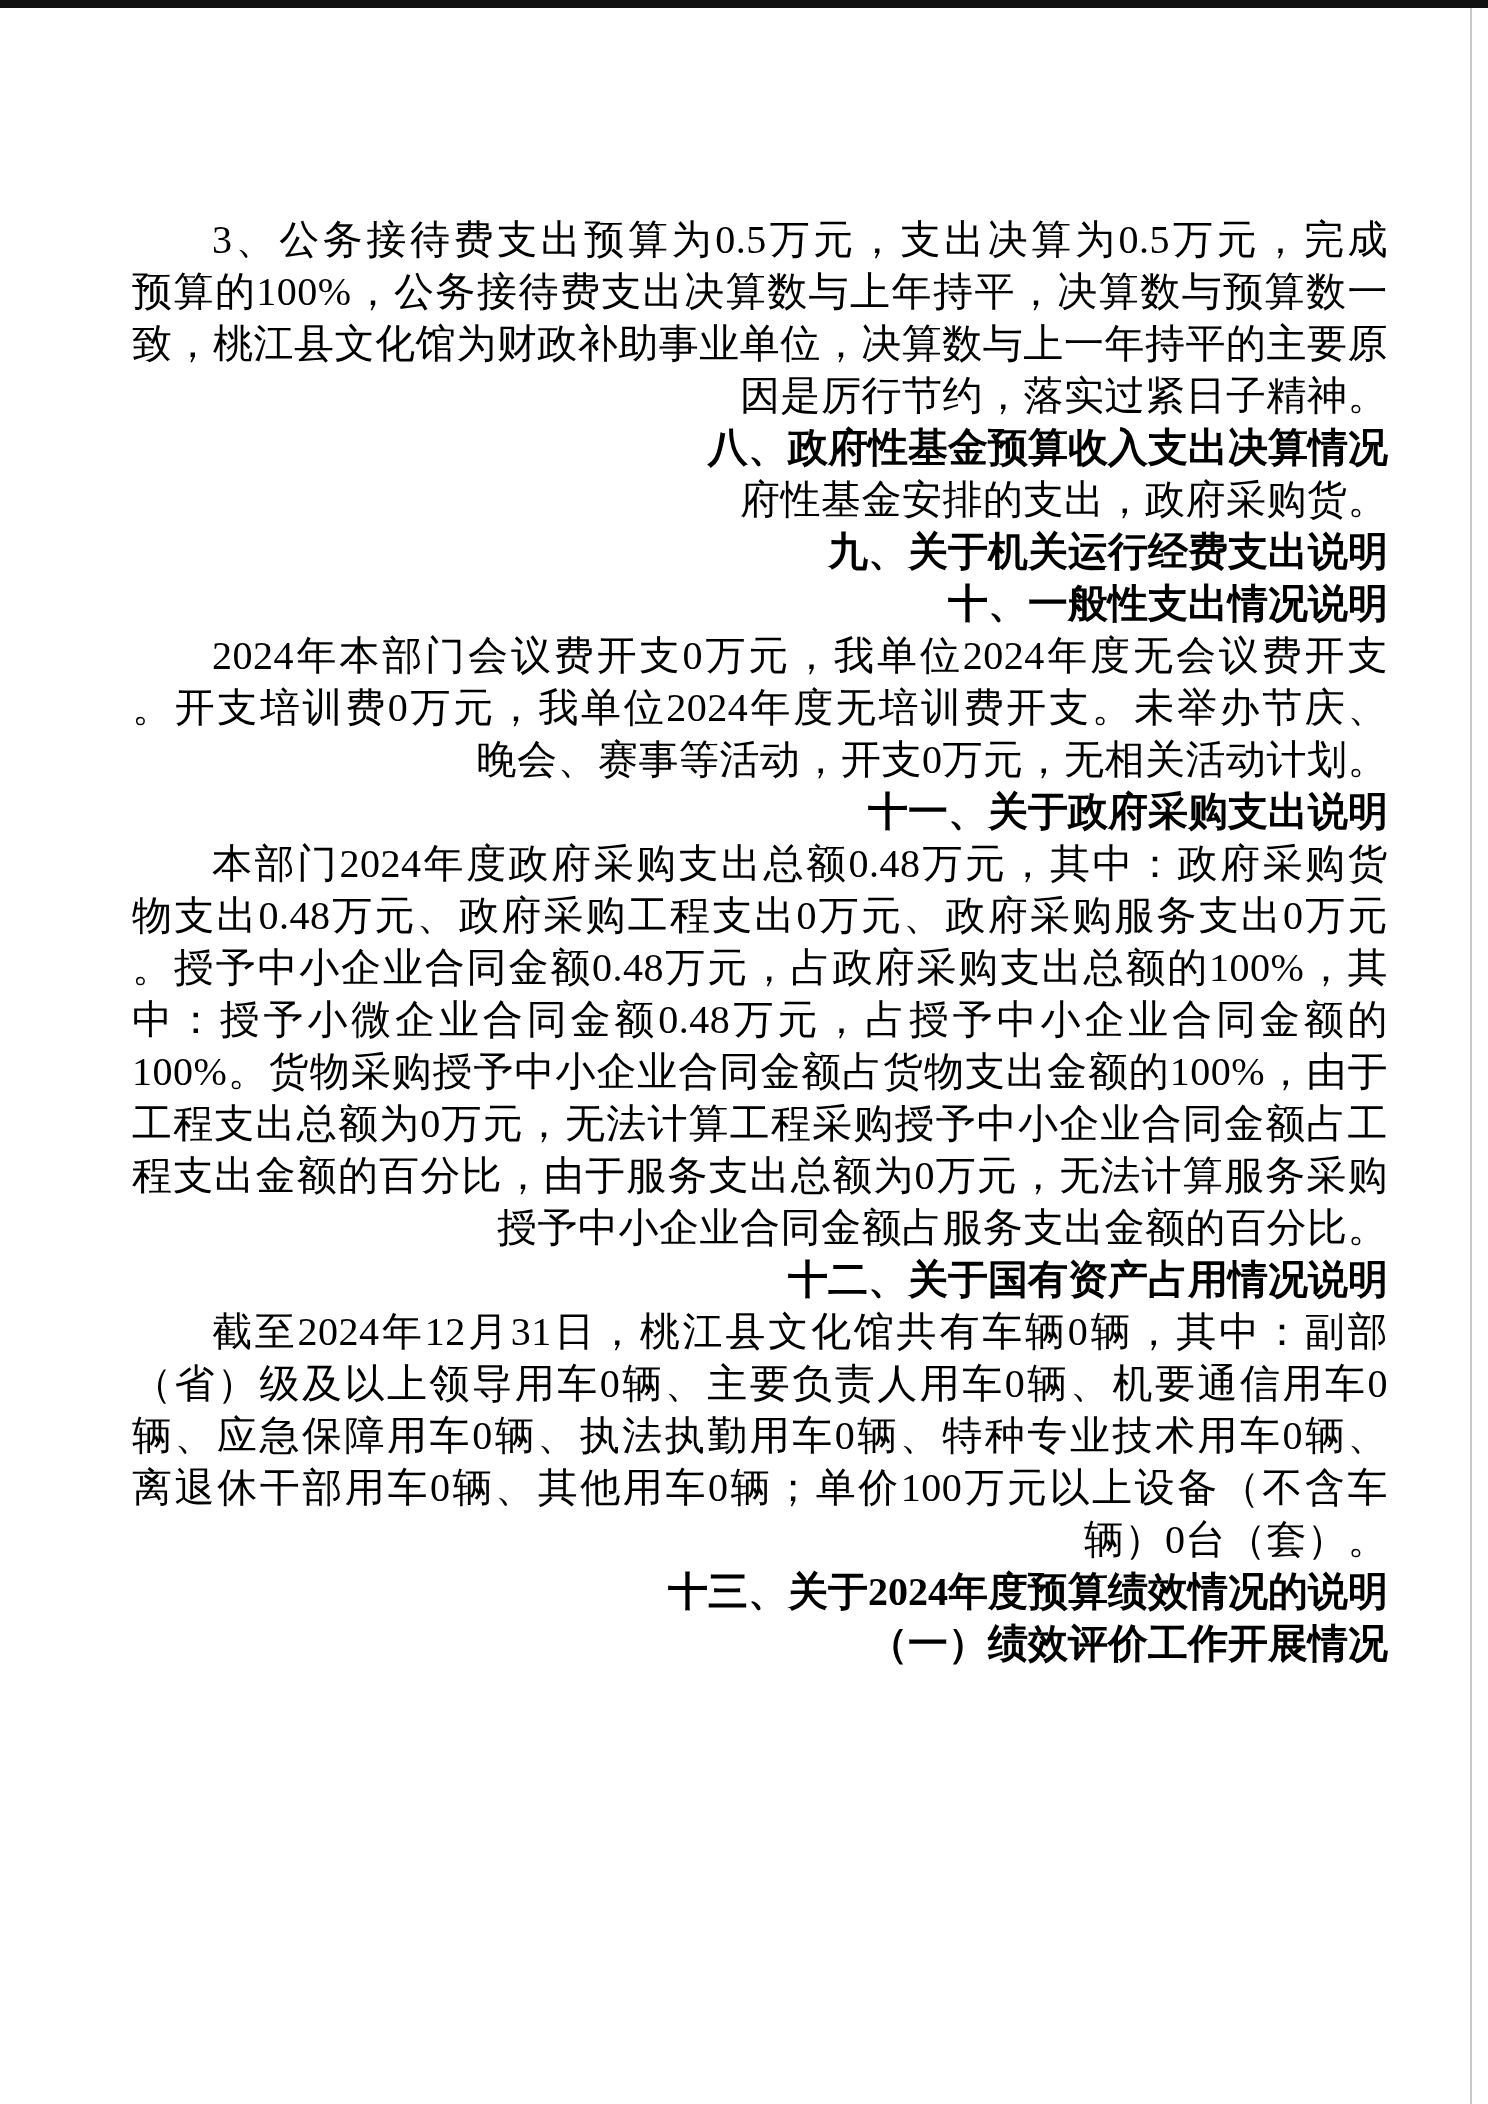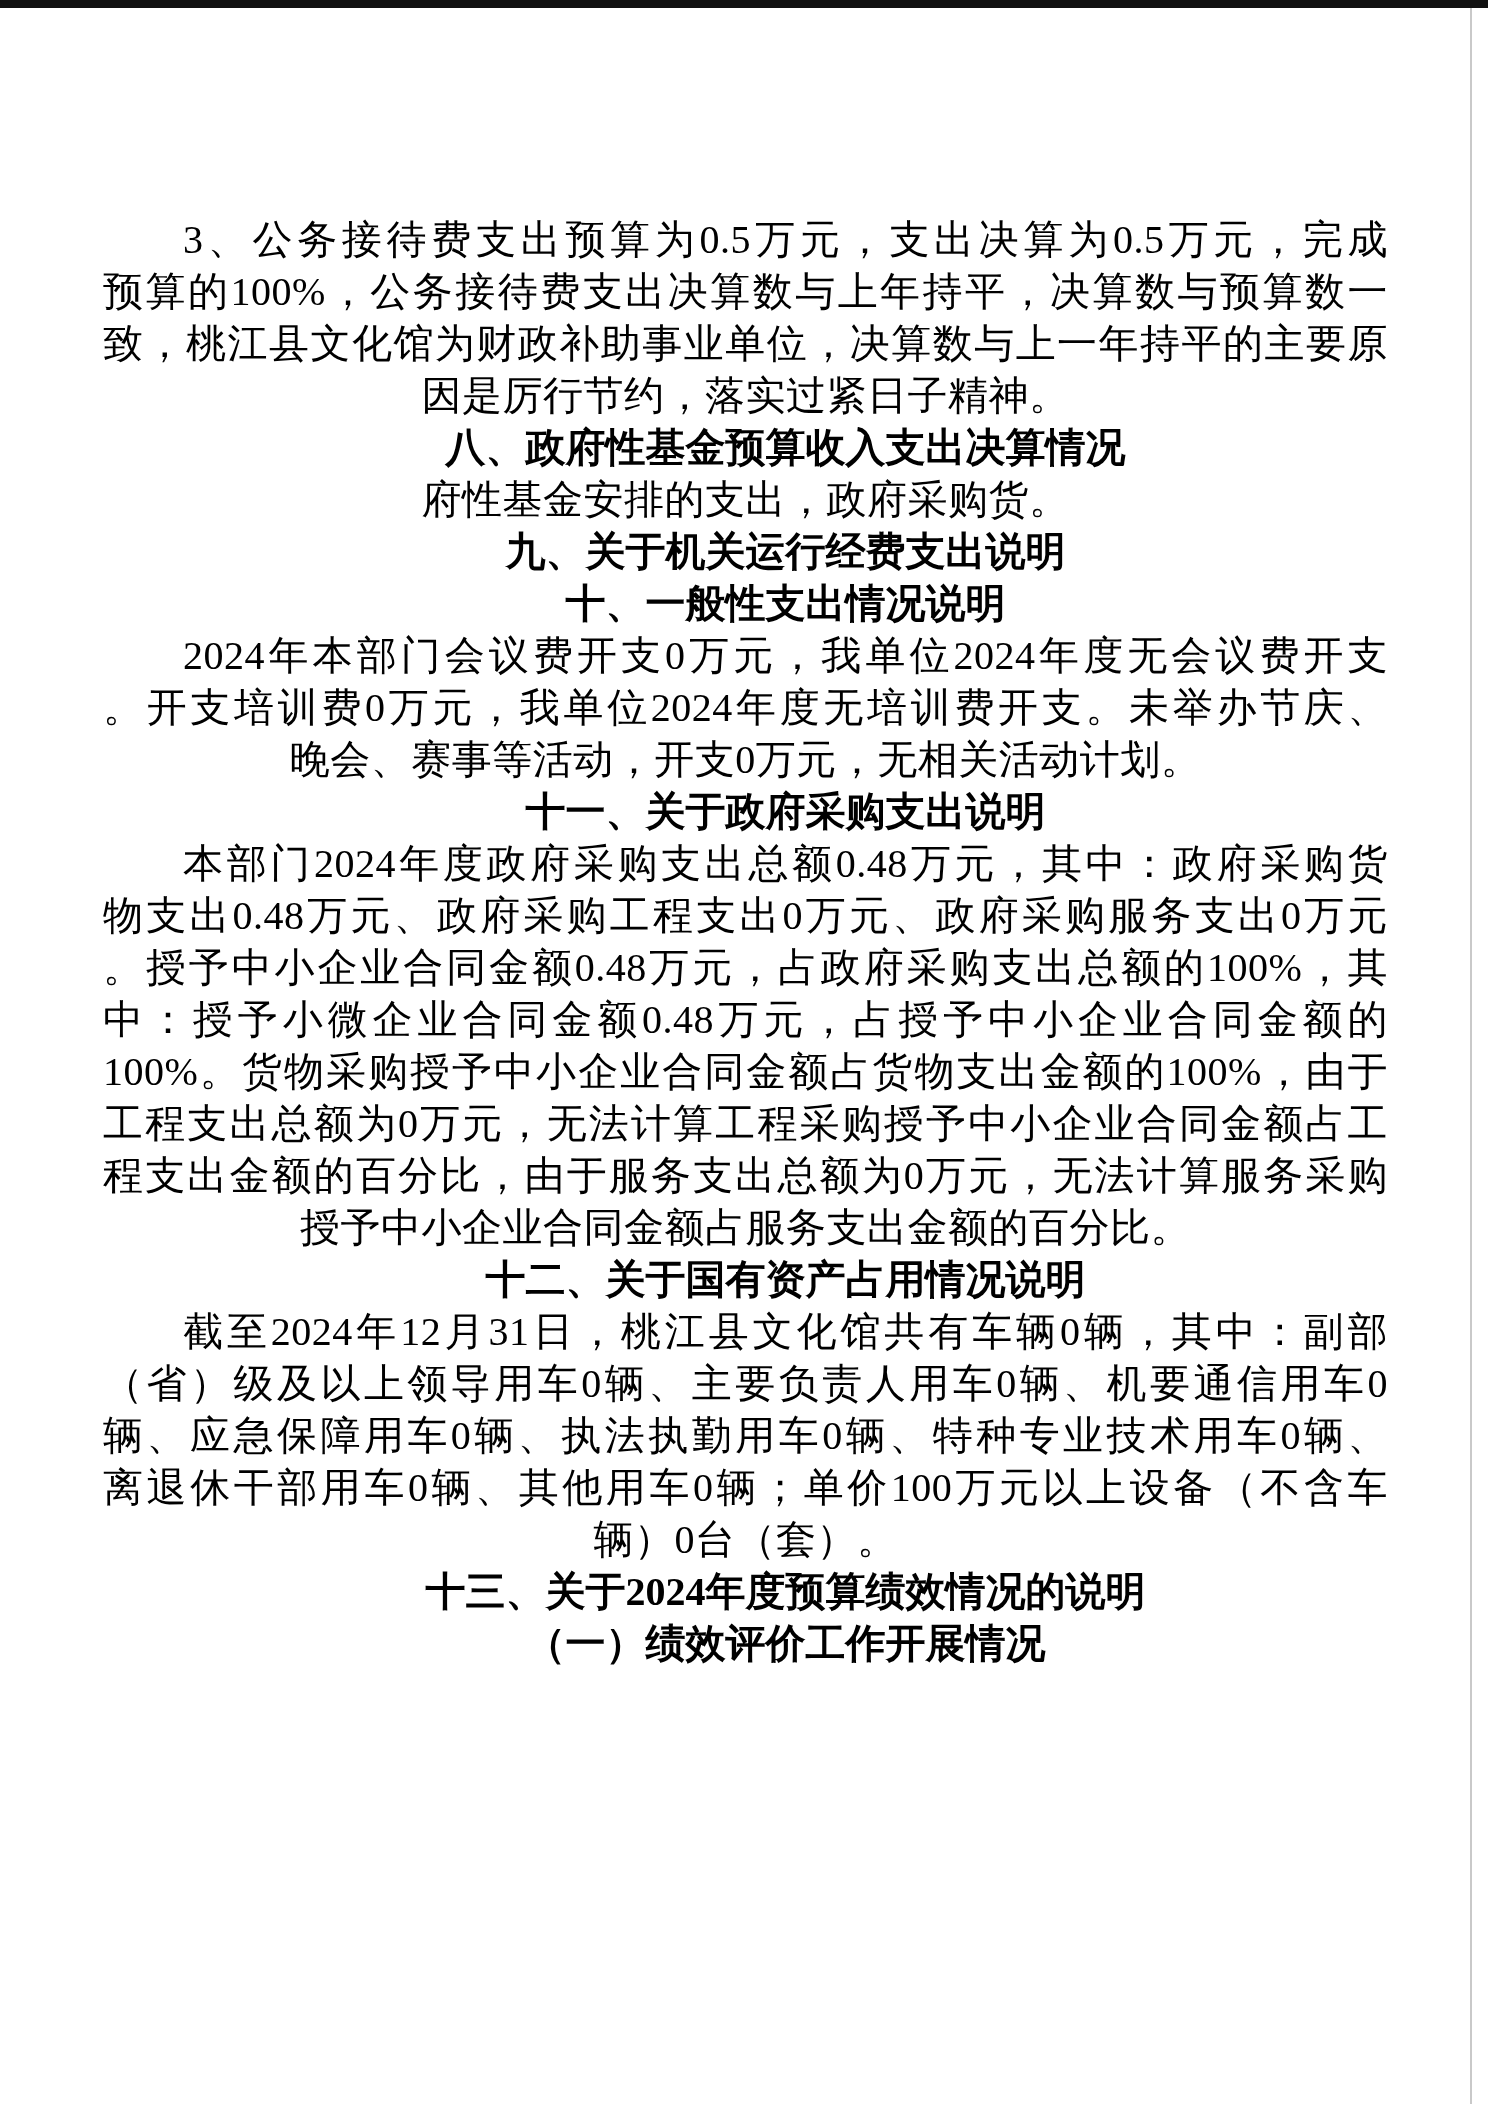--- a/index.html
+++ b/index.html
@@ -34,24 +34,25 @@
     position: absolute;
     top: 214px;
     left: 103px;
     width: 1285px;
   }
   .line {
     font-size: 40px;
     line-height: 52px;
     letter-spacing: 0.5px;
     white-space: nowrap;
-    text-align: center;
+    text-align: right;
   }
   .paragraph .line {
     white-space: normal;
+    margin-left: 29px;
   }
   .paragraph .line.fill {
     text-align: justify;
     text-align-last: justify;
   }
   .paragraph .line.first,
   .heading .line {
     text-indent: 2em;
   }
   .heading .line {

